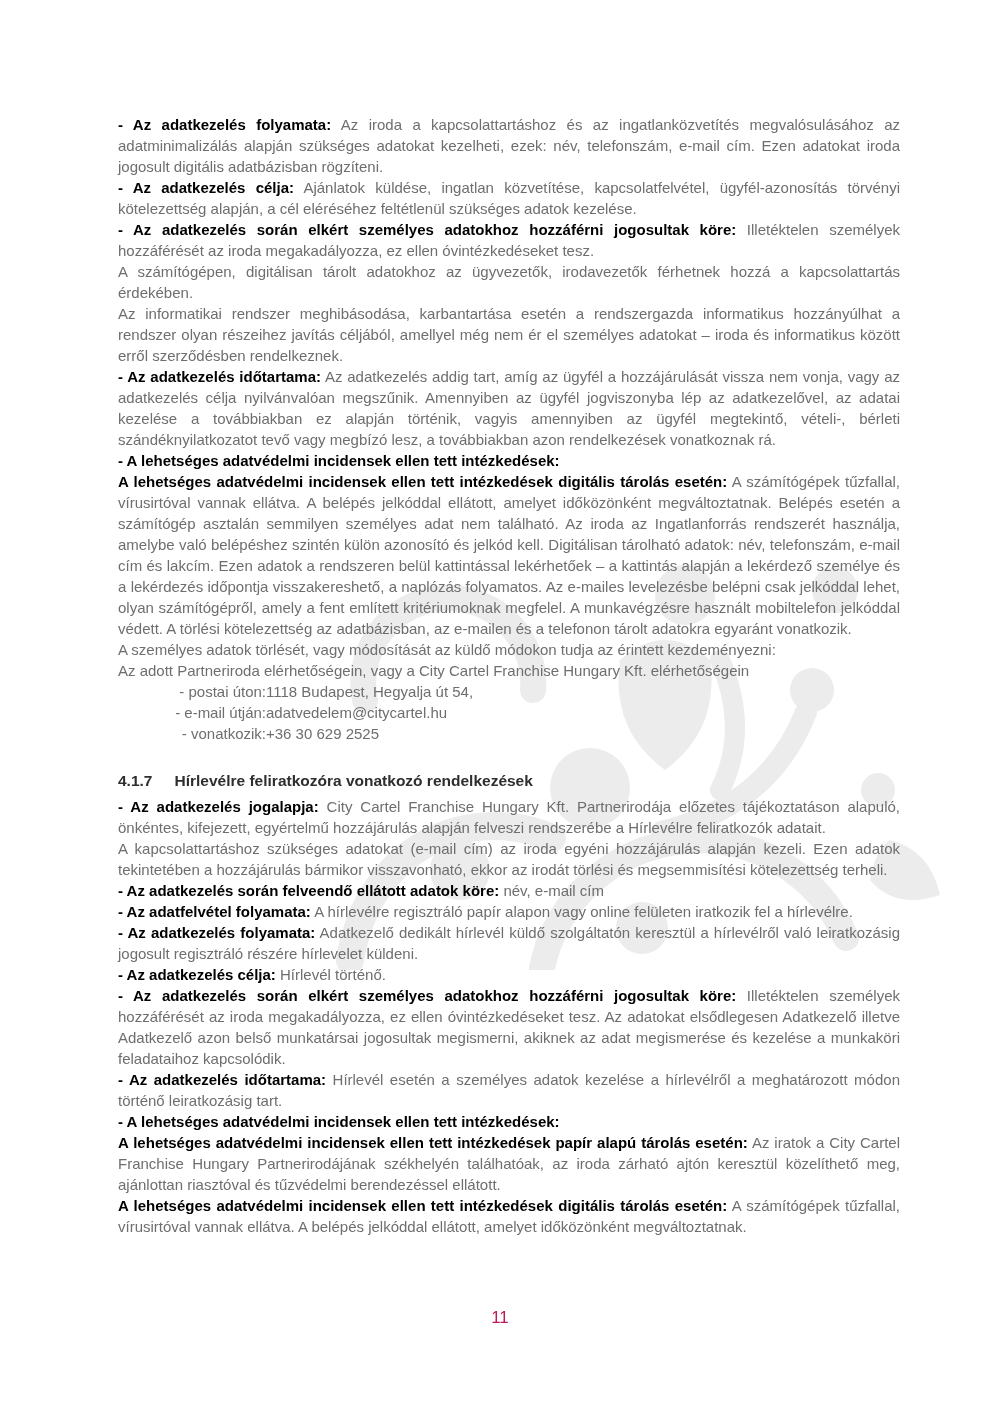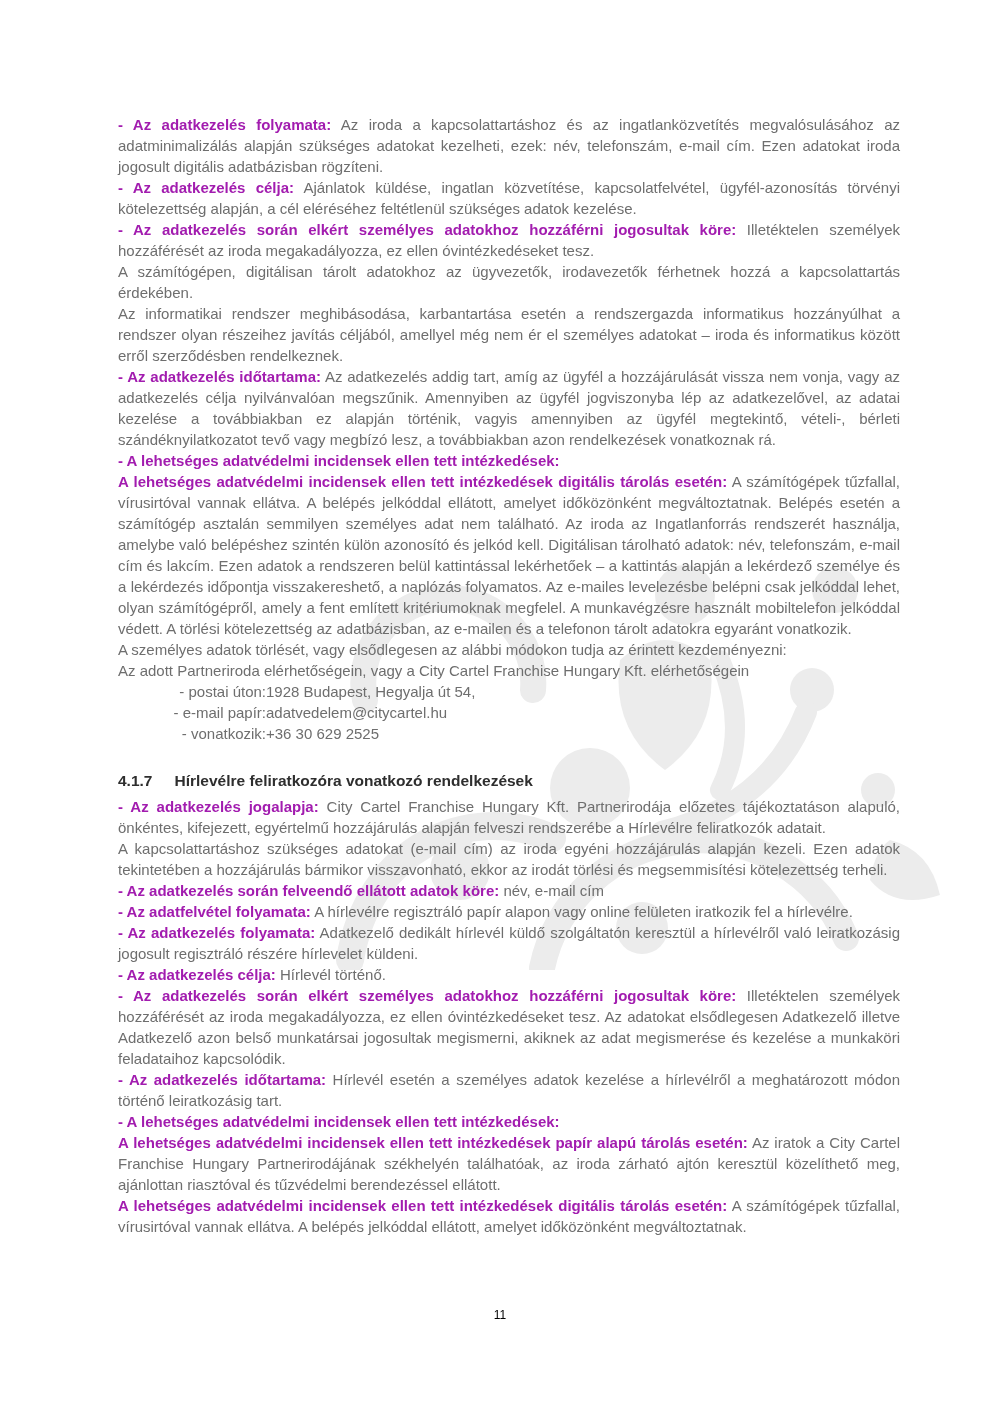--- a/index.html
+++ b/index.html
@@ -24,41 +24,41 @@
     left: 118px;
     top: 114px;
     width: 782px;
     z-index: 1;
     color: #6e6e6e;
     font-size: 15px;
     line-height: 21px;
     text-align: justify;
   }
   .para { margin: 0; }
-  .para b { color: #a21caf; font-weight: 700; }
+  .para b { color: #000000; font-weight: 700; }
   .contact-row { display: flex; text-align: left; }
   .c-label { flex: 0 0 148px; text-align: right; }
   .c-value { flex: 1; }
   .heading {
     margin: 26px 0 5px 0;
     font-size: 15.5px;
     line-height: 21px;
     font-weight: 800;
     color: #2e2e2e;
     text-align: left;
   }
   .h-num { margin-right: 22px; margin-top: 24px; }
   .page-number {
     position: absolute;
     left: 0;
     right: 0;
     top: 1308px;
     text-align: center;
-    font-size: 12px;
-    color: #000000;
+    font-size: 17px;
+    color: #be185d;
     z-index: 1;
   }
 </style>
 </head>
 <body>
 
 <div class="page">
 
   <svg class="watermark" viewBox="0 0 710 430" xmlns="http://www.w3.org/2000/svg" aria-hidden="true">
     <g fill="#ececec" stroke="none">
@@ -86,29 +86,29 @@
   <div class="content">
 
     <p class="para"><b>- Az adatkezelés folyamata:</b><span> Az iroda a kapcsolattartáshoz és az ingatlanközvetítés megvalósulásához az adatminimalizálás alapján szükséges adatokat kezelheti, ezek: név, telefonszám, e-mail cím. Ezen adatokat iroda jogosult digitális adatbázisban rögzíteni.</span></p>
     <p class="para"><b>- Az adatkezelés célja:</b><span> Ajánlatok küldése, ingatlan közvetítése, kapcsolatfelvétel, ügyfél-azonosítás törvényi kötelezettség alapján, a cél eléréséhez feltétlenül szükséges adatok kezelése.</span></p>
     <p class="para"><b>- Az adatkezelés során elkért személyes adatokhoz hozzáférni jogosultak köre:</b><span> Illetéktelen személyek hozzáférését az iroda megakadályozza, ez ellen óvintézkedéseket tesz.</span></p>
     <p class="para"><b></b><span>A számítógépen, digitálisan tárolt adatokhoz az ügyvezetők, irodavezetők férhetnek hozzá a kapcsolattartás érdekében.</span></p>
     <p class="para"><b></b><span>Az informatikai rendszer meghibásodása, karbantartása esetén a rendszergazda informatikus hozzányúlhat a rendszer olyan részeihez javítás céljából, amellyel még nem ér el személyes adatokat – iroda és informatikus között erről szerződésben rendelkeznek.</span></p>
     <p class="para"><b>- Az adatkezelés időtartama:</b><span> Az adatkezelés addig tart, amíg az ügyfél a hozzájárulását vissza nem vonja, vagy az adatkezelés célja nyilvánvalóan megszűnik. Amennyiben az ügyfél jogviszonyba lép az adatkezelővel, az adatai kezelése a továbbiakban ez alapján történik, vagyis amennyiben az ügyfél megtekintő, vételi-, bérleti szándéknyilatkozatot tevő vagy megbízó lesz, a továbbiakban azon rendelkezések vonatkoznak rá.</span></p>
     <p class="para"><b>- A lehetséges adatvédelmi incidensek ellen tett intézkedések:</b><span></span></p>
     <p class="para"><b>A lehetséges adatvédelmi incidensek ellen tett intézkedések digitális tárolás esetén:</b><span> A számítógépek tűzfallal, vírusirtóval vannak ellátva. A belépés jelkóddal ellátott, amelyet időközönként megváltoztatnak. Belépés esetén a számítógép asztalán semmilyen személyes adat nem található. Az iroda az Ingatlanforrás rendszerét használja, amelybe való belépéshez szintén külön azonosító és jelkód kell. Digitálisan tárolható adatok: név, telefonszám, e-mail cím és lakcím. Ezen adatok a rendszeren belül kattintással lekérhetőek – a kattintás alapján a lekérdező személye és a lekérdezés időpontja visszakereshető, a naplózás folyamatos. Az e-mailes levelezésbe belépni csak jelkóddal lehet, olyan számítógépről, amely a fent említett kritériumoknak megfelel. A munkavégzésre használt mobiltelefon jelkóddal védett. A törlési kötelezettség az adatbázisban, az e-mailen és a telefonon tárolt adatokra egyaránt vonatkozik.</span></p>
-    <p class="para"><b></b><span>A személyes adatok törlését, vagy elsődlegesen az alábbi módokon tudja az érintett kezdeményezni:</span></p>
+    <p class="para"><b></b><span>A személyes adatok törlését, vagy módosítását az küldő módokon tudja az érintett kezdeményezni:</span></p>
     <p class="para"><b></b><span>Az adott Partneriroda elérhetőségein, vagy a City Cartel Franchise Hungary Kft. elérhetőségein</span></p>
 
     <div class="contact-row">
       <span class="c-label">- postai úton:</span>
-      <span class="c-value">1928 Budapest, Hegyalja út 54,</span>
+      <span class="c-value">1118 Budapest, Hegyalja út 54,</span>
     </div>
     <div class="contact-row">
-      <span class="c-label">- e-mail papír:</span>
+      <span class="c-label">- e-mail útján:</span>
       <span class="c-value">adatvedelem@citycartel.hu</span>
     </div>
     <div class="contact-row">
       <span class="c-label">- vonatkozik:</span>
       <span class="c-value">+36 30 629 2525</span>
     </div>
 
     <h2 class="heading">
       <span class="h-num">4.1.7</span><span class="h-title">Hírlevélre feliratkozóra vonatkozó rendelkezések</span>
     </h2>

